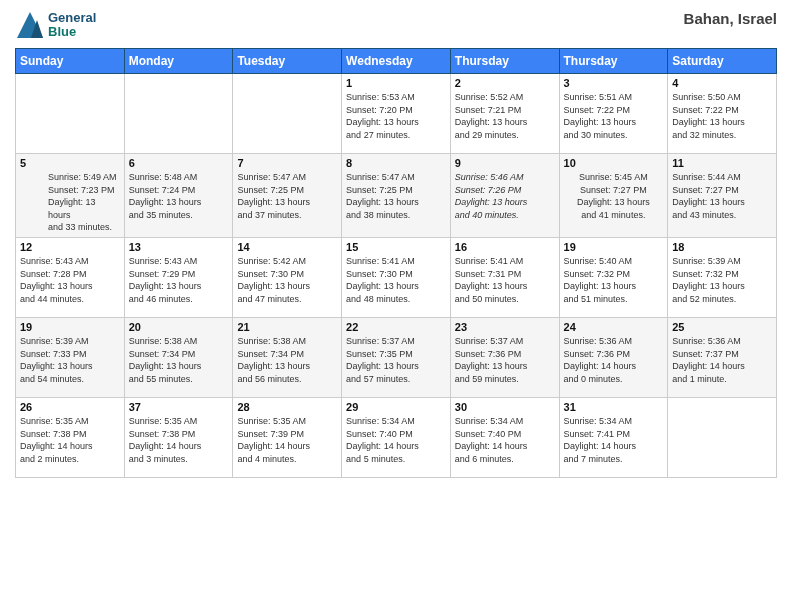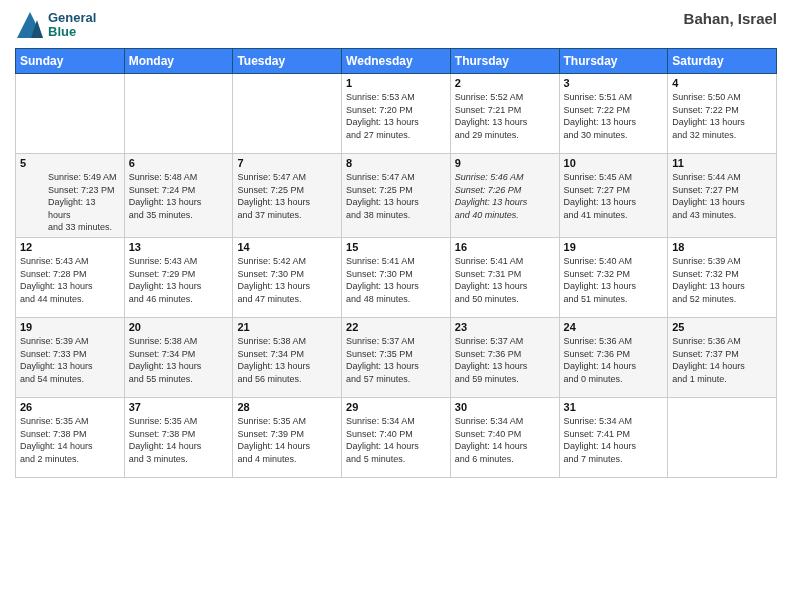--- a/index.html
+++ b/index.html
@@ -192,21 +192,21 @@
           </td>
           <td>
             <div class="day-num">9</div>
             <div class="day-info" style="white-space: pre-line; font-style: italic;">Sunrise: 5:46 AM
 Sunset: 7:26 PM
 Daylight: 13 hours
 and 40 minutes.</div>
           </td>
           <td>
             <div class="day-num">10</div>
-            <div class="day-info" style="white-space: pre-line;">Sunrise: 5:45 AM
+            <div class="day-info" style="white-space: pre-line; text-align: center;">Sunrise: 5:45 AM
 Sunset: 7:27 PM
 Daylight: 13 hours
 and 41 minutes.</div>
           </td>
           <td>
             <div class="day-num">11</div>
             <div class="day-info" style="white-space: pre-line;">Sunrise: 5:44 AM
 Sunset: 7:27 PM
 Daylight: 13 hours
 and 43 minutes.</div>

